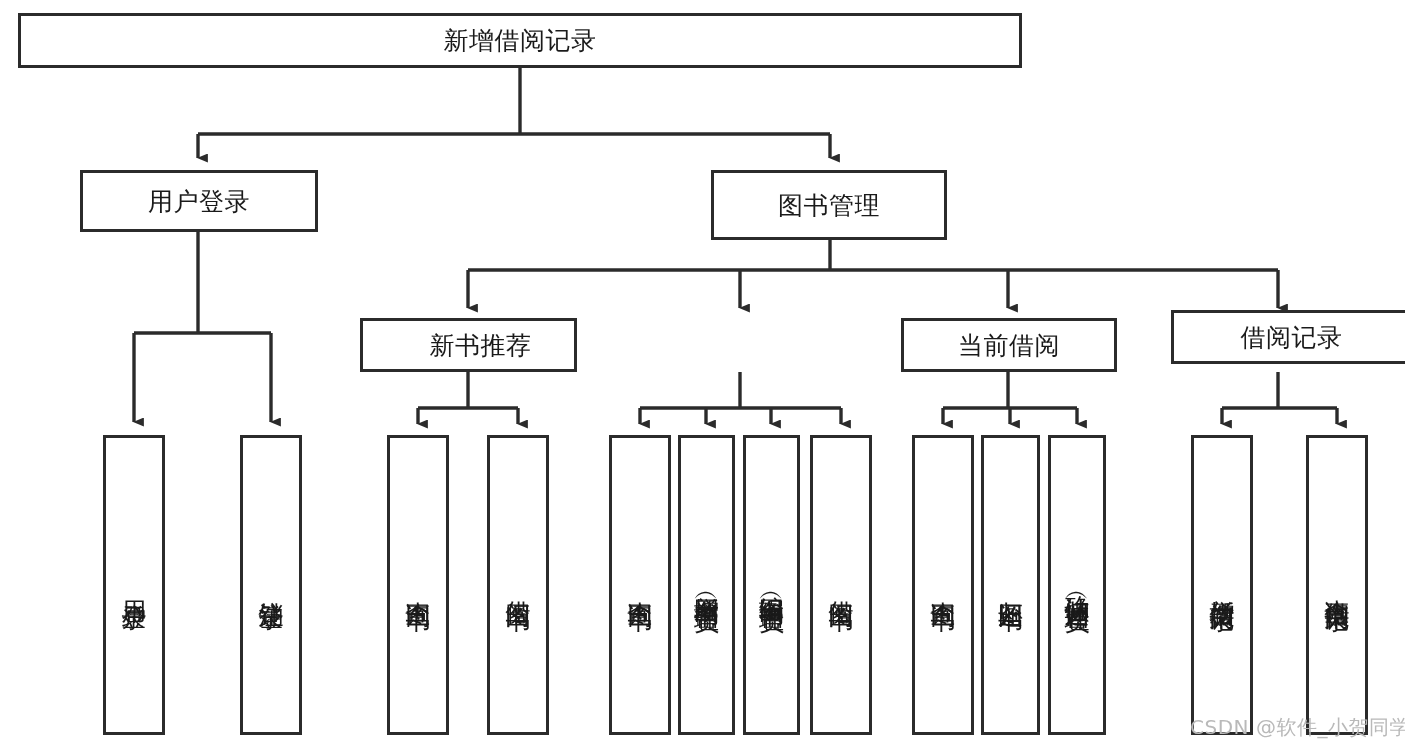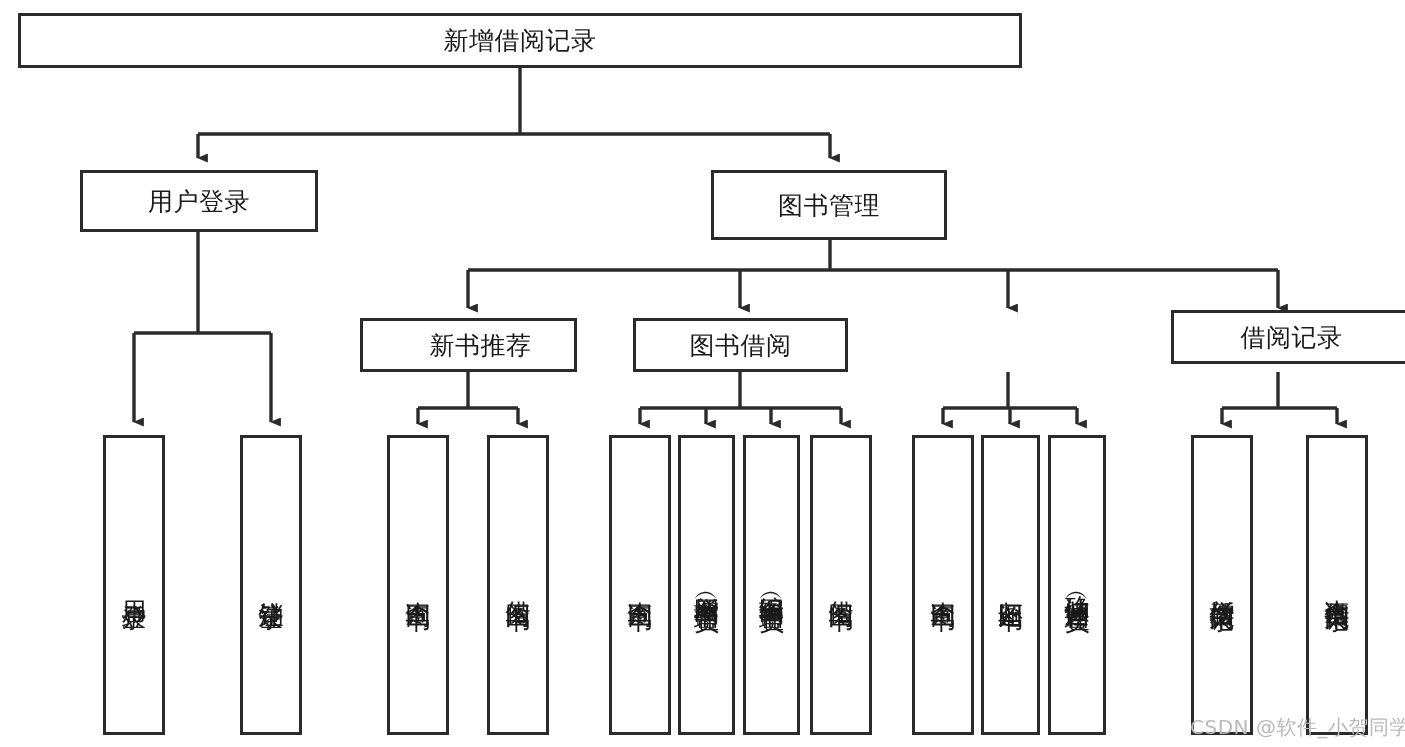--- a/index.html
+++ b/index.html
@@ -135,24 +135,24 @@
   </div>
 
   <div class="node horiz" style="left:711px; top:170px; width:236px; height:70px;">
     <span class="node-label">图书管理</span>
   </div>
 
   <div class="node horiz" style="left:360px; top:318px; width:217px; height:54px;padding-left:24px;">
     <span class="node-label">新书推荐</span>
   </div>
 
-  <div class="node horiz" style="left:633px; top:318px; width:215px; height:54px;">
-    <span class="node-label">图书借阅</span>
-  </div>
-
+
+  <div class="node horiz" style="left:901px; top:318px; width:216px; height:54px;">
+    <span class="node-label">当前借阅</span>
+  </div>
 
   <div class="node horiz" style="left:1171px; top:310px; width:241px; height:54px;">
     <span class="node-label">借阅记录</span>
   </div>
 
   <div class="node vert" style="left:103px; top:435px; width:62px; height:300px;">
     <span class="node-label">用户登录</span>
   </div>
 
   <div class="node vert" style="left:240px; top:435px; width:62px; height:300px;">

